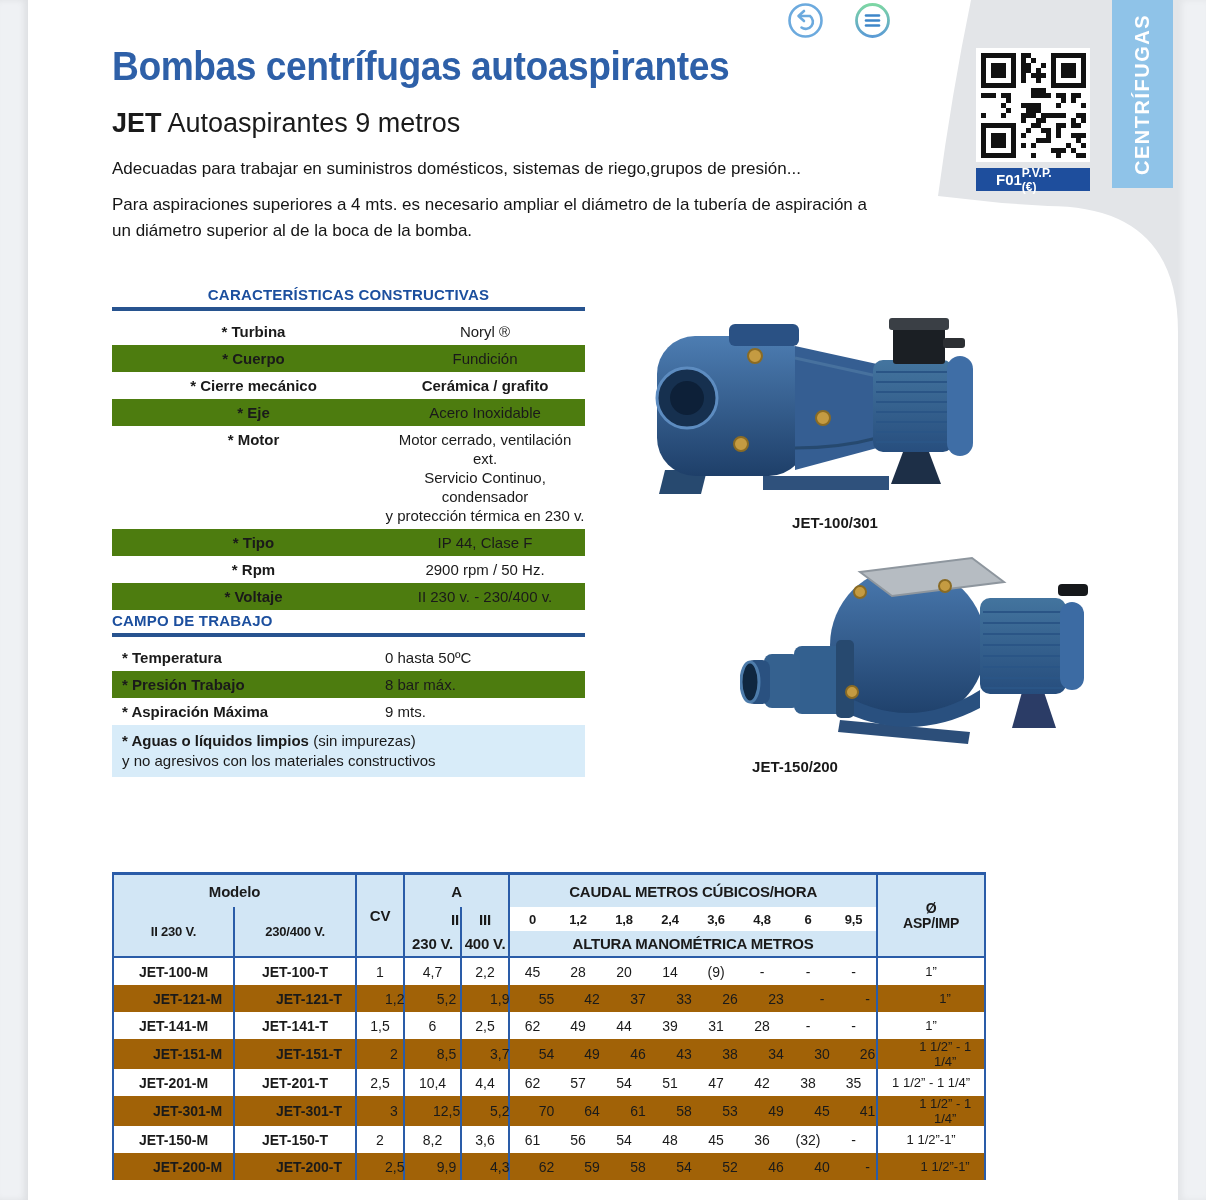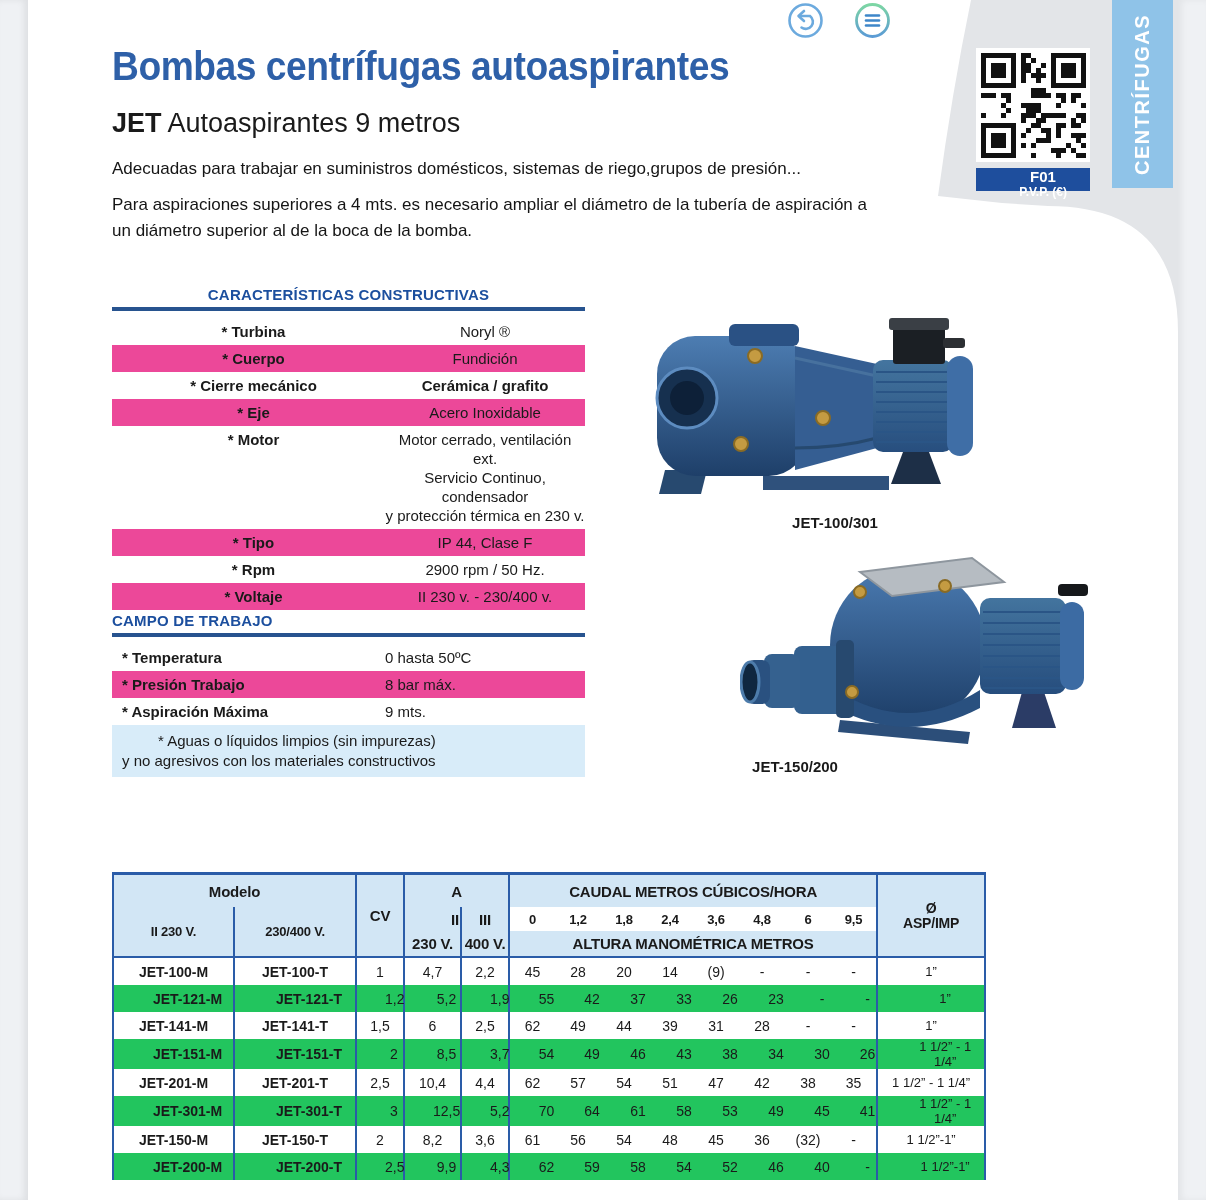--- a/index.html
+++ b/index.html
@@ -21,44 +21,44 @@
   .cat-tab span{writing-mode:vertical-rl;transform:rotate(180deg);color:#ffffff;
     font-weight:bold;font-size:20px;letter-spacing:1.5px;}
 
   
   .circle-btn{position:absolute;top:2px;width:37px;height:37px;z-index:4;}
 
   
   .qr-box{position:absolute;left:976px;top:48px;width:114px;height:114px;background:#ffffff;
     padding:0;z-index:3;display:flex;align-items:center;justify-content:center;}
   .pvp-bar{position:absolute;left:976px;top:168px;width:114px;height:23px;background:#1e4e9d;
-    color:#fff;display:flex;align-items:center;z-index:3;flex-direction:column;}
+    color:#fff;display:flex;align-items:center;z-index:3;}
   .pvp-bar .code{font-weight:bold;font-size:15px;margin-left:20px;}
   .pvp-bar .pvp{font-weight:bold;font-size:12px;margin-left:auto;margin-right:23px;}
 
   
   .title{position:absolute;left:112px;top:44px;font-size:40px;font-weight:bold;color:#2e60a8;
     transform:scaleX(.93);transform-origin:left;white-space:nowrap;letter-spacing:-.5px;z-index:2;}
   .subtitle{position:absolute;left:112px;top:108px;font-size:27px;white-space:nowrap;z-index:2;}
   .subtitle b{font-weight:bold;}
   .para{position:absolute;left:112px;font-size:17px;line-height:26px;color:#151515;z-index:2;}
   .para.p1{top:156px;white-space:nowrap;}
   .para.p2{top:192px;width:755px;}
 
   
   .spec{position:absolute;left:112px;width:473px;z-index:2;}
   .spec-head{font-size:15px;font-weight:bold;color:#1c4f9e;letter-spacing:.2px;}
   .spec-rule{height:4px;background:#27538f;margin-top:4px;margin-bottom:7px;}
   .spec-row{display:flex;font-size:15px;padding:4px 0 4px 10px;min-height:18px;line-height:19px;}
-  .spec-row.alt{background:#ec4899;}
+  .spec-row.alt{background:#4d7c0f;}
   .spec-label{width:263px;font-weight:bold;flex-shrink:0;}
   .spec-value{flex:1;}
   .spec-value.b{font-weight:bold;}
   .spec-note{background:#d8ecf9;font-size:15px;padding:6px 0 6px 10px;line-height:20px;}
-  .spec-note b{font-weight:normal;margin-left:36px;}
+  .spec-note b{font-weight:bold;}
 
   
   .pump-img{position:absolute;z-index:2;}
   .pump-label{position:absolute;font-size:15px;font-weight:bold;text-align:center;z-index:2;}
 
   
   table.pump{position:absolute;left:112px;top:872px;width:873px;border-collapse:collapse;
     table-layout:fixed;z-index:2;border-left:2px solid #2a5ca8;border-right:2px solid #2a5ca8;
     border-top:3px solid #2a5ca8;}
   table.pump th,table.pump td{border:0 solid #2a5ca8;padding:0;text-align:center;vertical-align:middle;}
@@ -66,21 +66,21 @@
   table.pump tr.flowrow th{background:#ffffff;font-size:13px;}
   table.pump .vl{border-left-width:2px;}
   table.pump .vr{border-right-width:2px;}
   table.pump .hb{border-bottom-width:2px;}
   table.pump .h1{height:32px;}
   table.pump .h2{height:24px;}
   table.pump .h3{height:25px;}
   table.pump td{height:27px;font-size:14px;}
   table.pump td.model{font-weight:bold;}
   table.pump td.diam{font-size:13px;}
-  table.pump tr.alt td{background:#22c55e;padding-left:28px;}
+  table.pump tr.alt td{background:#a16207;padding-left:28px;}
   table.pump .small2{font-size:14px;line-height:15px;font-weight:bold;}
 </style>
 </head>
 <body>
 
 <div class="edge left"></div>
 <div class="edge right"></div>
 
 <svg class="corner-decor" width="248" height="380" viewBox="0 0 248 380">
   <path d="M 41 0 L 248 0 L 248 332 Q 248 206 118 206 L 72 203 L 8 196 Q 22 92 41 0 Z" fill="#e3e5e8"></path>

